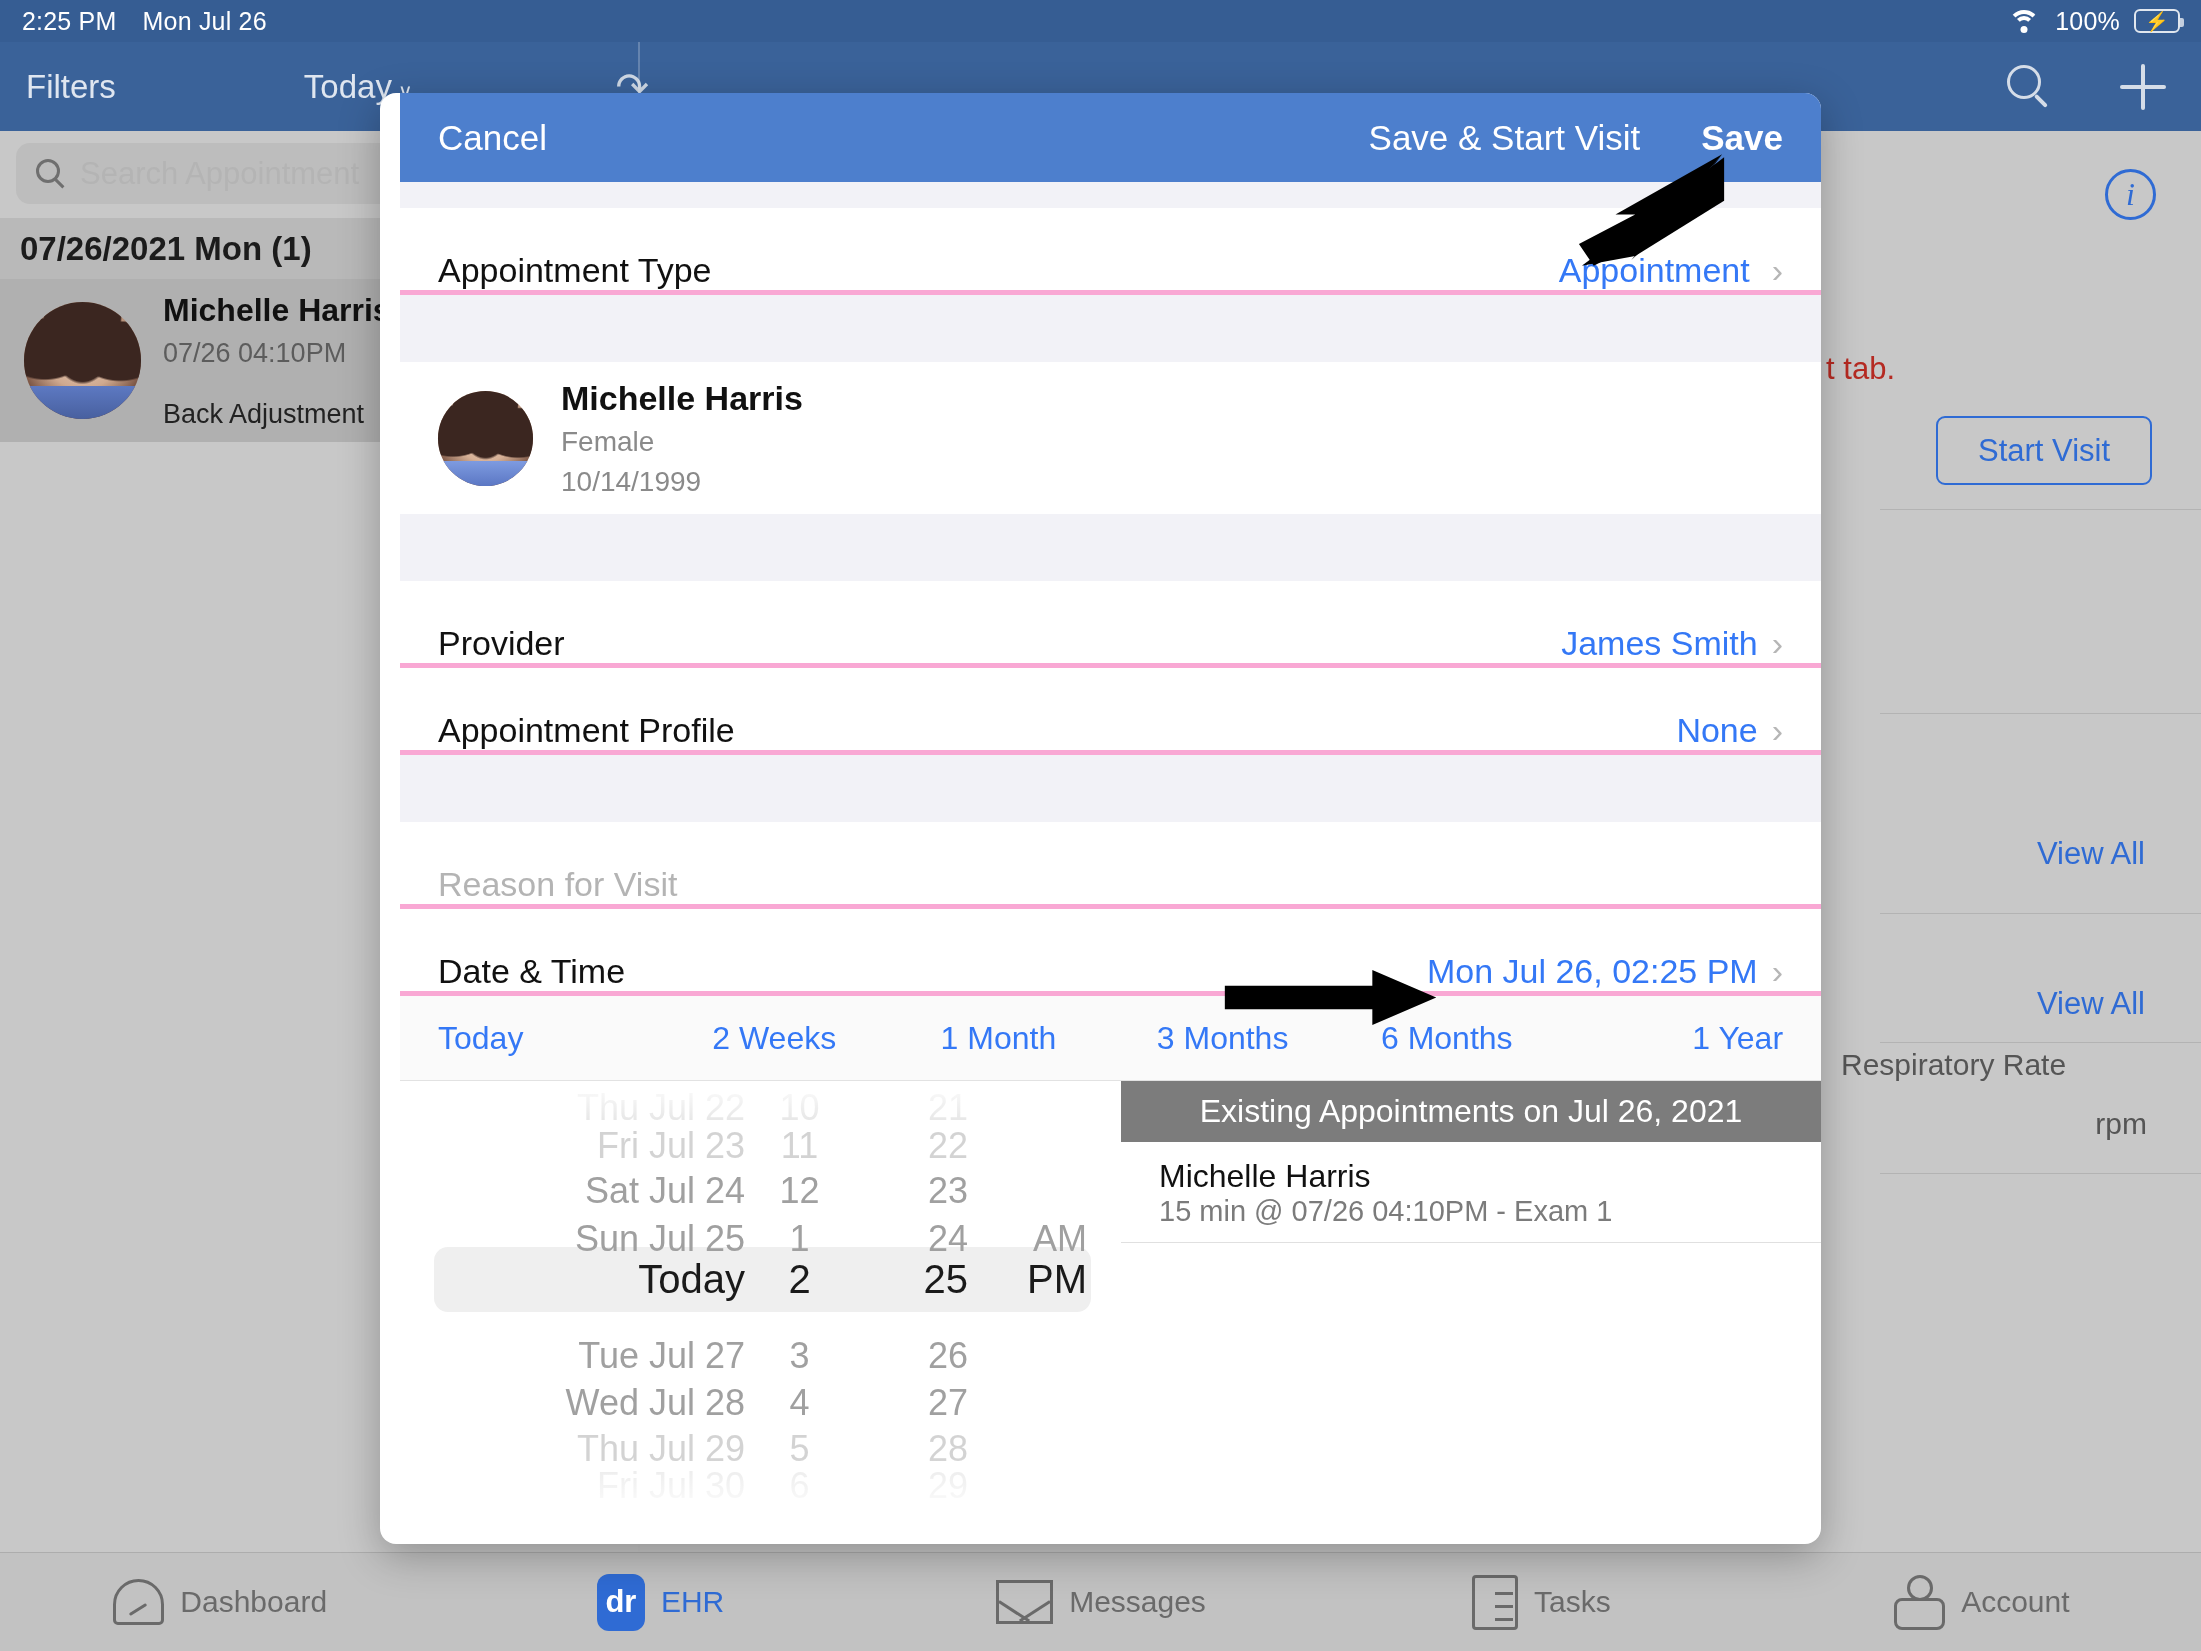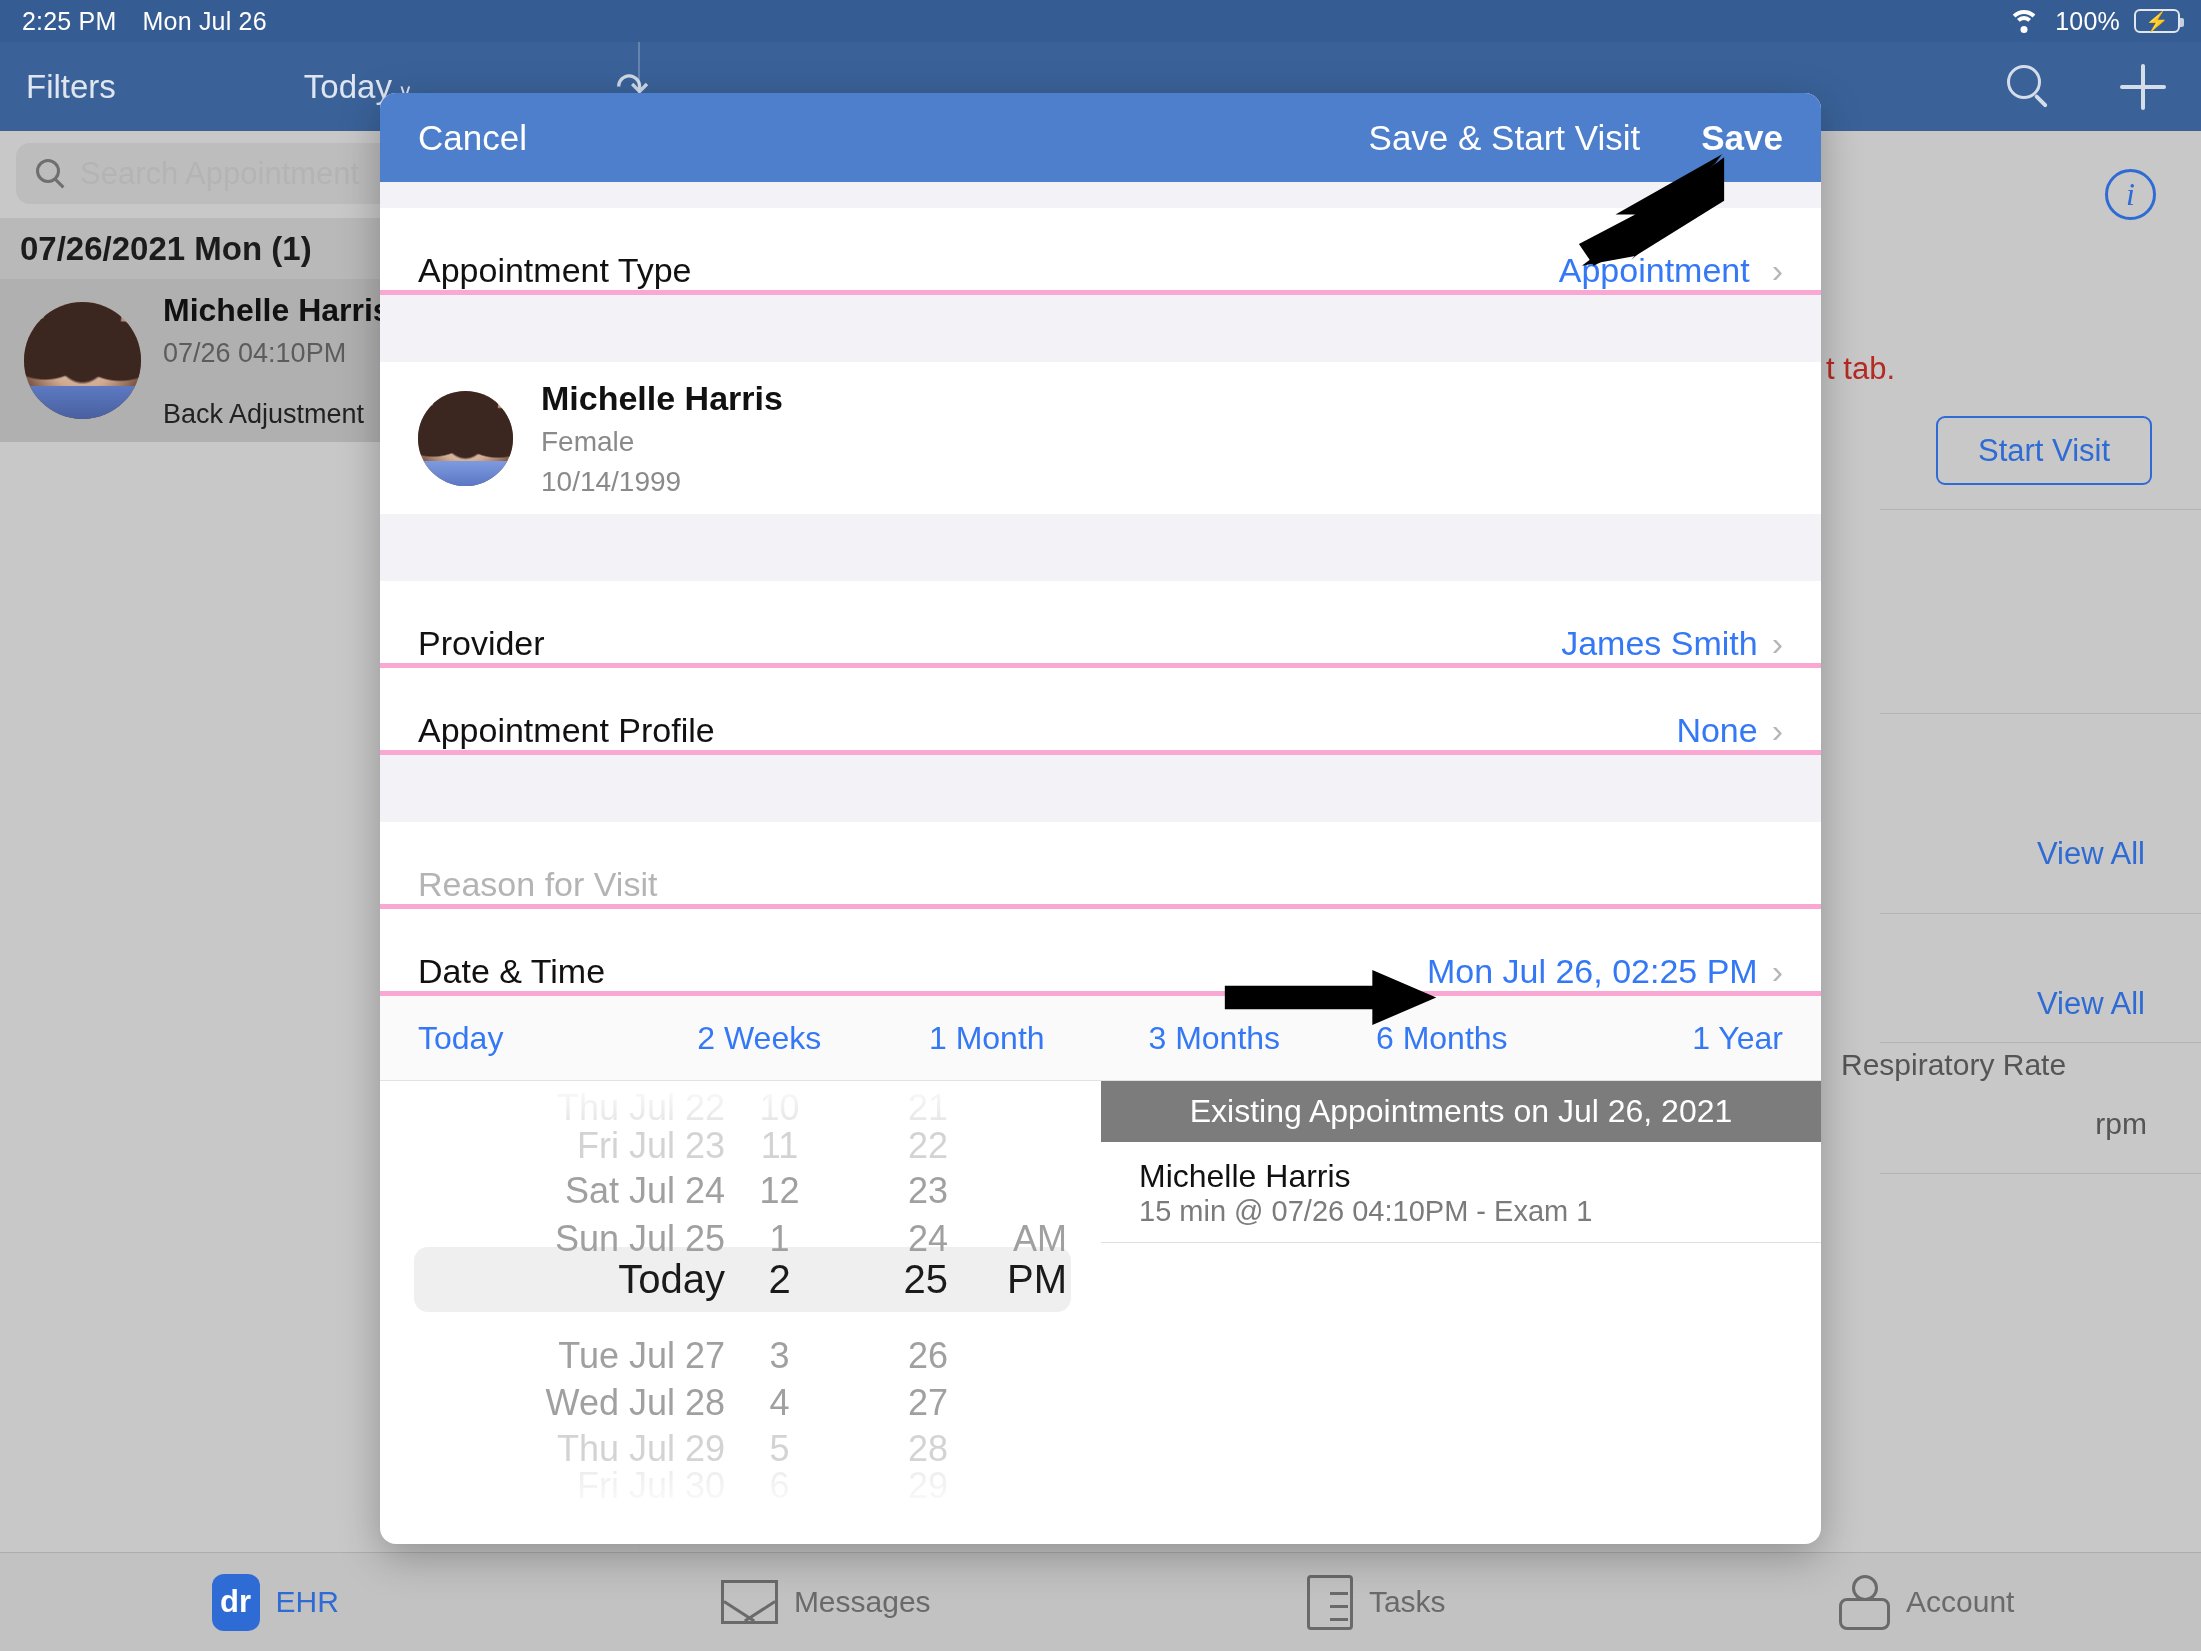--- a/index.html
+++ b/index.html
@@ -123,20 +123,21 @@
   .ico-tasks { width: 46px; height: 55px; border: 3px solid #6a6a6a; border-radius: 4px; position:relative; }
   .ico-tasks i { position:absolute; left: 20px; height:3px; background:#6a6a6a; width: 18px; }
   .ico-tasks i:nth-child(1){ top: 14px; } .ico-tasks i:nth-child(2){ top: 27px; } .ico-tasks i:nth-child(3){ top: 40px; }
   .ico-acct { width: 51px; height: 55px; position:relative; }
   .ico-acct .head { position:absolute; width: 26px; height: 26px; border: 3px solid #6a6a6a; border-radius:50%; left: 13px; top: 0; }
   .ico-acct .body { position:absolute; width: 51px; height: 32px; border: 3px solid #6a6a6a; border-radius: 8px; bottom: 0; }
   .modal {
     position:absolute; left: 380px; top: 93px; width: 1441px; height: 1451px;
     background: #fff; border-radius: 16px; overflow: hidden;
     box-shadow: 0 12px 42px rgba(0,0,0,.28);
+    padding-left: 20px;
   }
   .modal-header {
     height: 89px; background: #4d7fcd; color:#fff; display:flex; align-items:center;
     padding: 0 38px; font-size: 35px;
   }
   .mh-right { margin-left: auto; display:flex; align-items:center; gap: 61px; }
   .mh-save { font-weight: bold; }
   .gap-row { height: 26px; background: #f2f2f7; }
   .gap-row.xtall { height: 67px; }
   .row {
@@ -265,20 +266,24 @@
       <div class="viewall" style="top: 705px;">View All</div>
       <div class="hr-line" style="top: 782px;"></div>
       <div class="viewall" style="top: 855px;">View All</div>
       <div class="hr-line" style="top: 911px;"></div>
       <div class="vital-label" style="top: 917px; left: 1201px;">Respiratory Rate</div>
       <div class="vital-unit" style="top: 976px;">rpm</div>
     </div>
 
     <div class="tab-bar">
       <div class="tab">
+        <span class="ico-gauge"></span>
+        <span class="tab-label">Dashboard</span>
+      </div>
+      <div class="tab">
         <span class="ico-dr">dr</span>
         <span class="tab-label active">EHR</span>
       </div>
       <div class="tab">
         <span class="ico-env"></span>
         <span class="tab-label">Messages</span>
       </div>
       <div class="tab">
         <span class="ico-tasks">
             <i></i>

